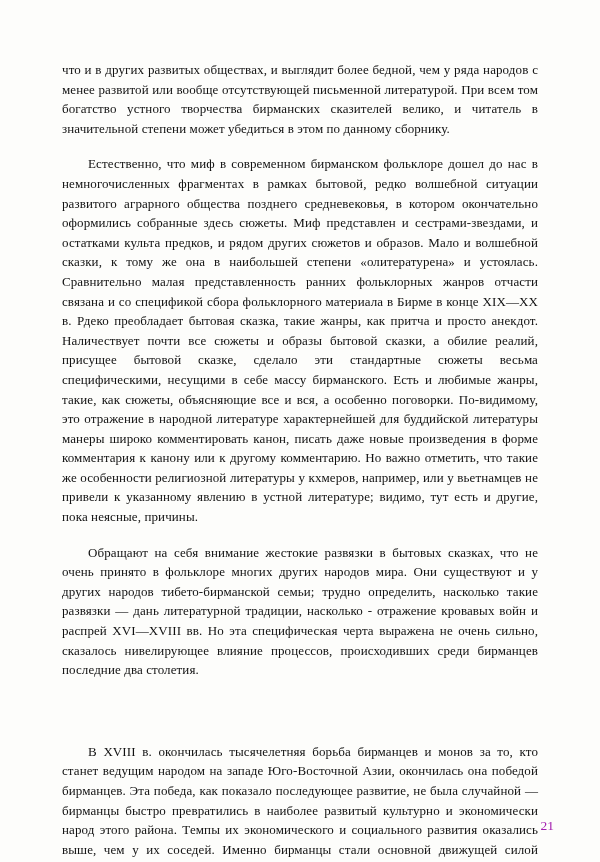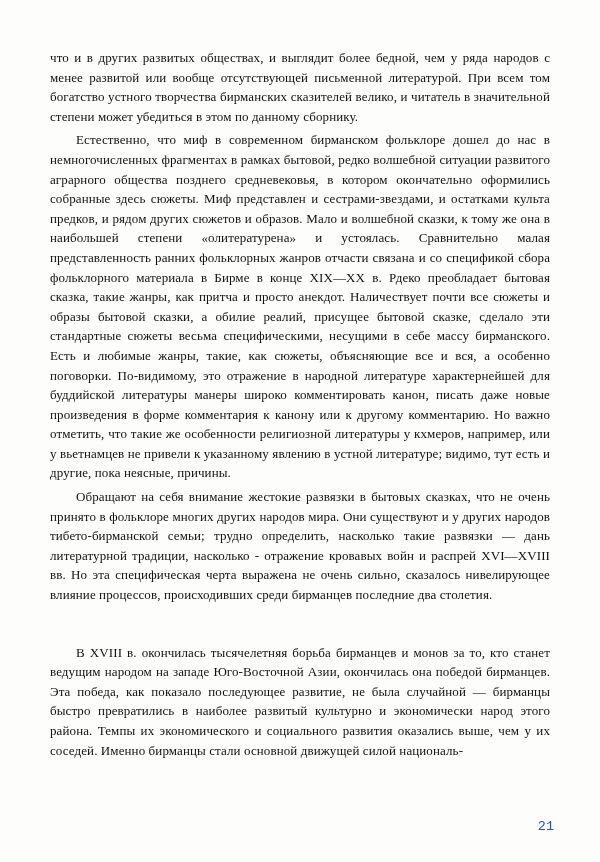--- a/index.html
+++ b/index.html
@@ -21,37 +21,37 @@
     background: #fdfdfb;
   }
   .body-text {
     font-size: 13.0px;
     line-height: 19.6px;
     text-align: justify;
     color: #111111;
     letter-spacing: 0.1px;
   }
   .para {
-    margin: 4px;
+    margin: 16px;
     text-indent: 26px;
     text-align: justify;
   }
   .para.no-indent {
     text-indent: 0;
   }
   .section-gap {
     height: 30px;
   }
   .page-number {
     position: absolute;
     right: 46px;
     bottom: 28px;
     font-size: 13.5px;
-    font-family: Liberation Mono, monospace;
-    color: #1d4ed8;
+    font-family: Liberation Serif, serif;
+    color: #a21caf;
   }
 </style>
 </head>
 <body>
 
 <div class="page">
   <div class="body-text">
     <p class="para no-indent">что и в других развитых обществах, и выглядит более бедной, чем у ряда народов с менее развитой или вообще отсутствующей письменной литературой. При всем том богатство устного творчества бирманских сказителей велико, и читатель в значительной степени может убедиться в этом по данному сборнику.</p>
     <p class="para">Естественно, что миф в современном бирманском фольклоре дошел до нас в немногочисленных фрагментах в рамках бытовой, редко волшебной ситуации развитого аграрного общества позднего средневековья, в котором окончательно оформились собранные здесь сюжеты. Миф представлен и сестрами-звездами, и остатками культа предков, и рядом других сюжетов и образов. Мало и волшебной сказки, к тому же она в наибольшей степени «олитературена» и устоялась. Сравнительно малая представленность ранних фольклорных жанров отчасти связана и со спецификой сбора фольклорного материала в Бирме в конце XIX—XX в. Рдеко преобладает бытовая сказка, такие жанры, как притча и просто анекдот. Наличествует почти все сюжеты и образы бытовой сказки, а обилие реалий, присущее бытовой сказке, сделало эти стандартные сюжеты весьма специфическими, несущими в себе массу бирманского. Есть и любимые жанры, такие, как сюжеты, объясняющие все и вся, а особенно поговорки. По-видимому, это отражение в народной литературе характернейшей для буддийской литературы манеры широко комментировать канон, писать даже новые произведения в форме комментария к канону или к другому комментарию. Но важно отметить, что такие же особенности религиозной литературы у кхмеров, например, или у вьетнамцев не привели к указанному явлению в устной литературе; видимо, тут есть и другие, пока неясные, причины.</p>
     <p class="para">Обращают на себя внимание жестокие развязки в бытовых сказках, что  не  очень принято в фольклоре многих других народов мира. Они существуют и у других народов тибето-бирманской семьи; трудно определить, насколько такие развязки — дань литературной традиции, насколько - отражение кровавых войн и распрей XVI—XVIII вв. Но эта специфическая черта выражена не очень сильно, сказалось нивелирующее влияние процессов, происходивших среди бирманцев последние два столетия.</p>

